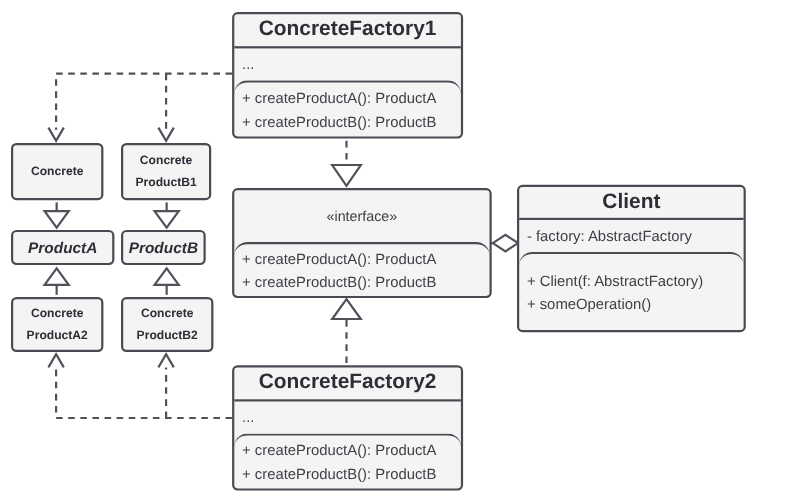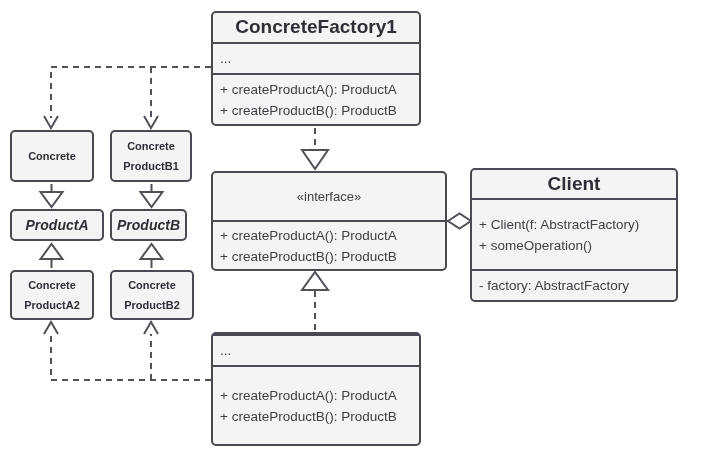--- a/index.html
+++ b/index.html
@@ -32,21 +32,21 @@
     font-weight:bold; font-size:19px; color:var(--title_text);
     white-space:nowrap;
   }
   .comp { border-top:2px solid var(--box_border); }
   .fields {
     height:31px; display:flex; align-items:center;
     padding-left:7px; font-size:13.5px;
   }
   .methods {
     flex:1; display:flex; flex-direction:column; justify-content:center;
-    padding-left:7px; font-size:13.5px;
+    padding-left:7px; font-size:13.5px;border-radius:12px;
   }
   .m { line-height:21px; white-space:nowrap; }
   .iface-header {
     height:47px; display:flex; flex-direction:column;
     align-items:center; justify-content:center;
   }
   .stereotype { font-size:13px; line-height:17px; color:var(--body_text); }
   .iface-name { font-size:15px; line-height:19px; font-weight:bold; color:var(--title_text); }
   .small-box {
     align-items:center; justify-content:center;
@@ -135,34 +135,35 @@
     <div class="iface-header">
       <div class="stereotype">«interface»</div>
     </div>
     <div class="comp methods">
       <div class="m">+ createProductA(): ProductA</div>
       <div class="m">+ createProductB(): ProductB</div>
     </div>
   </div>
 
   <div class="uml-box" style="left:211px;top:332px;width:210px;height:114px">
+    <div class="title">ConcreteFactory2</div>
     <div class="comp fields">...</div>
     <div class="comp methods">
       <div class="m">+ createProductA(): ProductA</div>
       <div class="m">+ createProductB(): ProductB</div>
     </div>
   </div>
 
   <div class="uml-box" style="left:470px;top:168px;width:208px;height:134px">
     <div class="title" style="height:28px;line-height:27px">Client</div>
+    <div class="comp fields" style="height:31px">- factory: AbstractFactory</div>
     <div class="comp methods">
       <div class="m">+ Client(f: AbstractFactory)</div>
       <div class="m">+ someOperation()</div>
     </div>
-    <div class="comp fields" style="height:31px">- factory: AbstractFactory</div>
   </div>
 
   <div class="uml-box small-box" style="left:10px;top:130px;width:84px;height:52px">
     <div class="ln">Concrete</div>
   </div>
 
   <div class="uml-box small-box" style="left:110px;top:130px;width:82px;height:52px">
     <div class="ln">Concrete</div>
     <div class="ln">ProductB1</div>
   </div>

